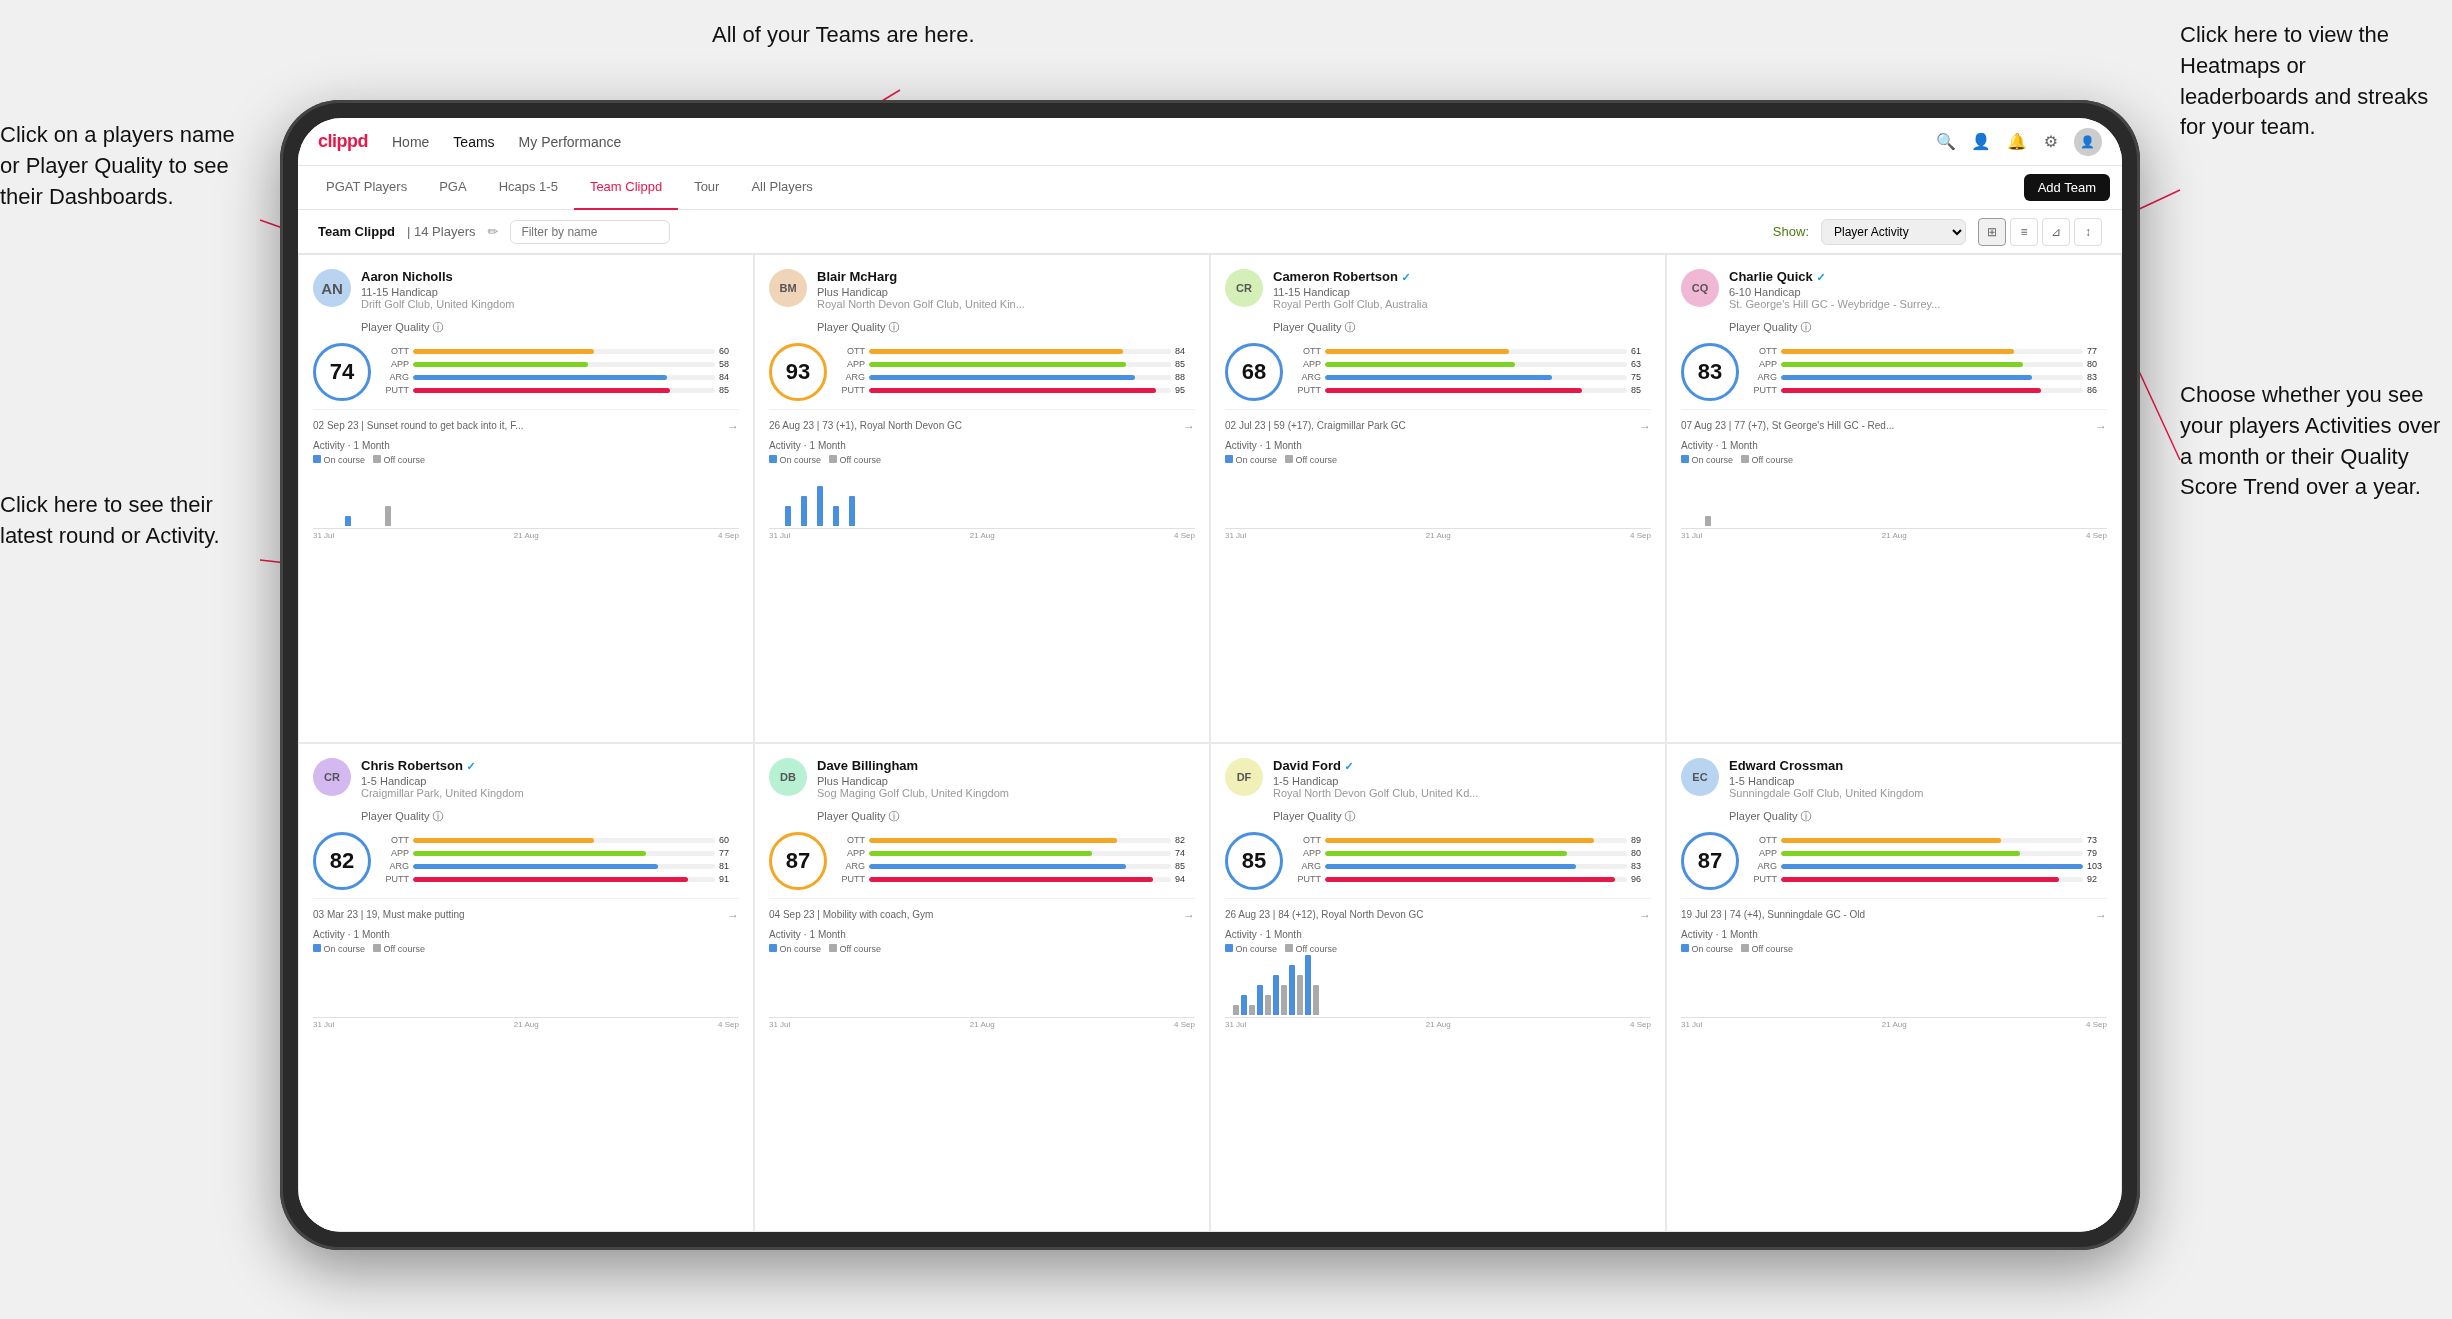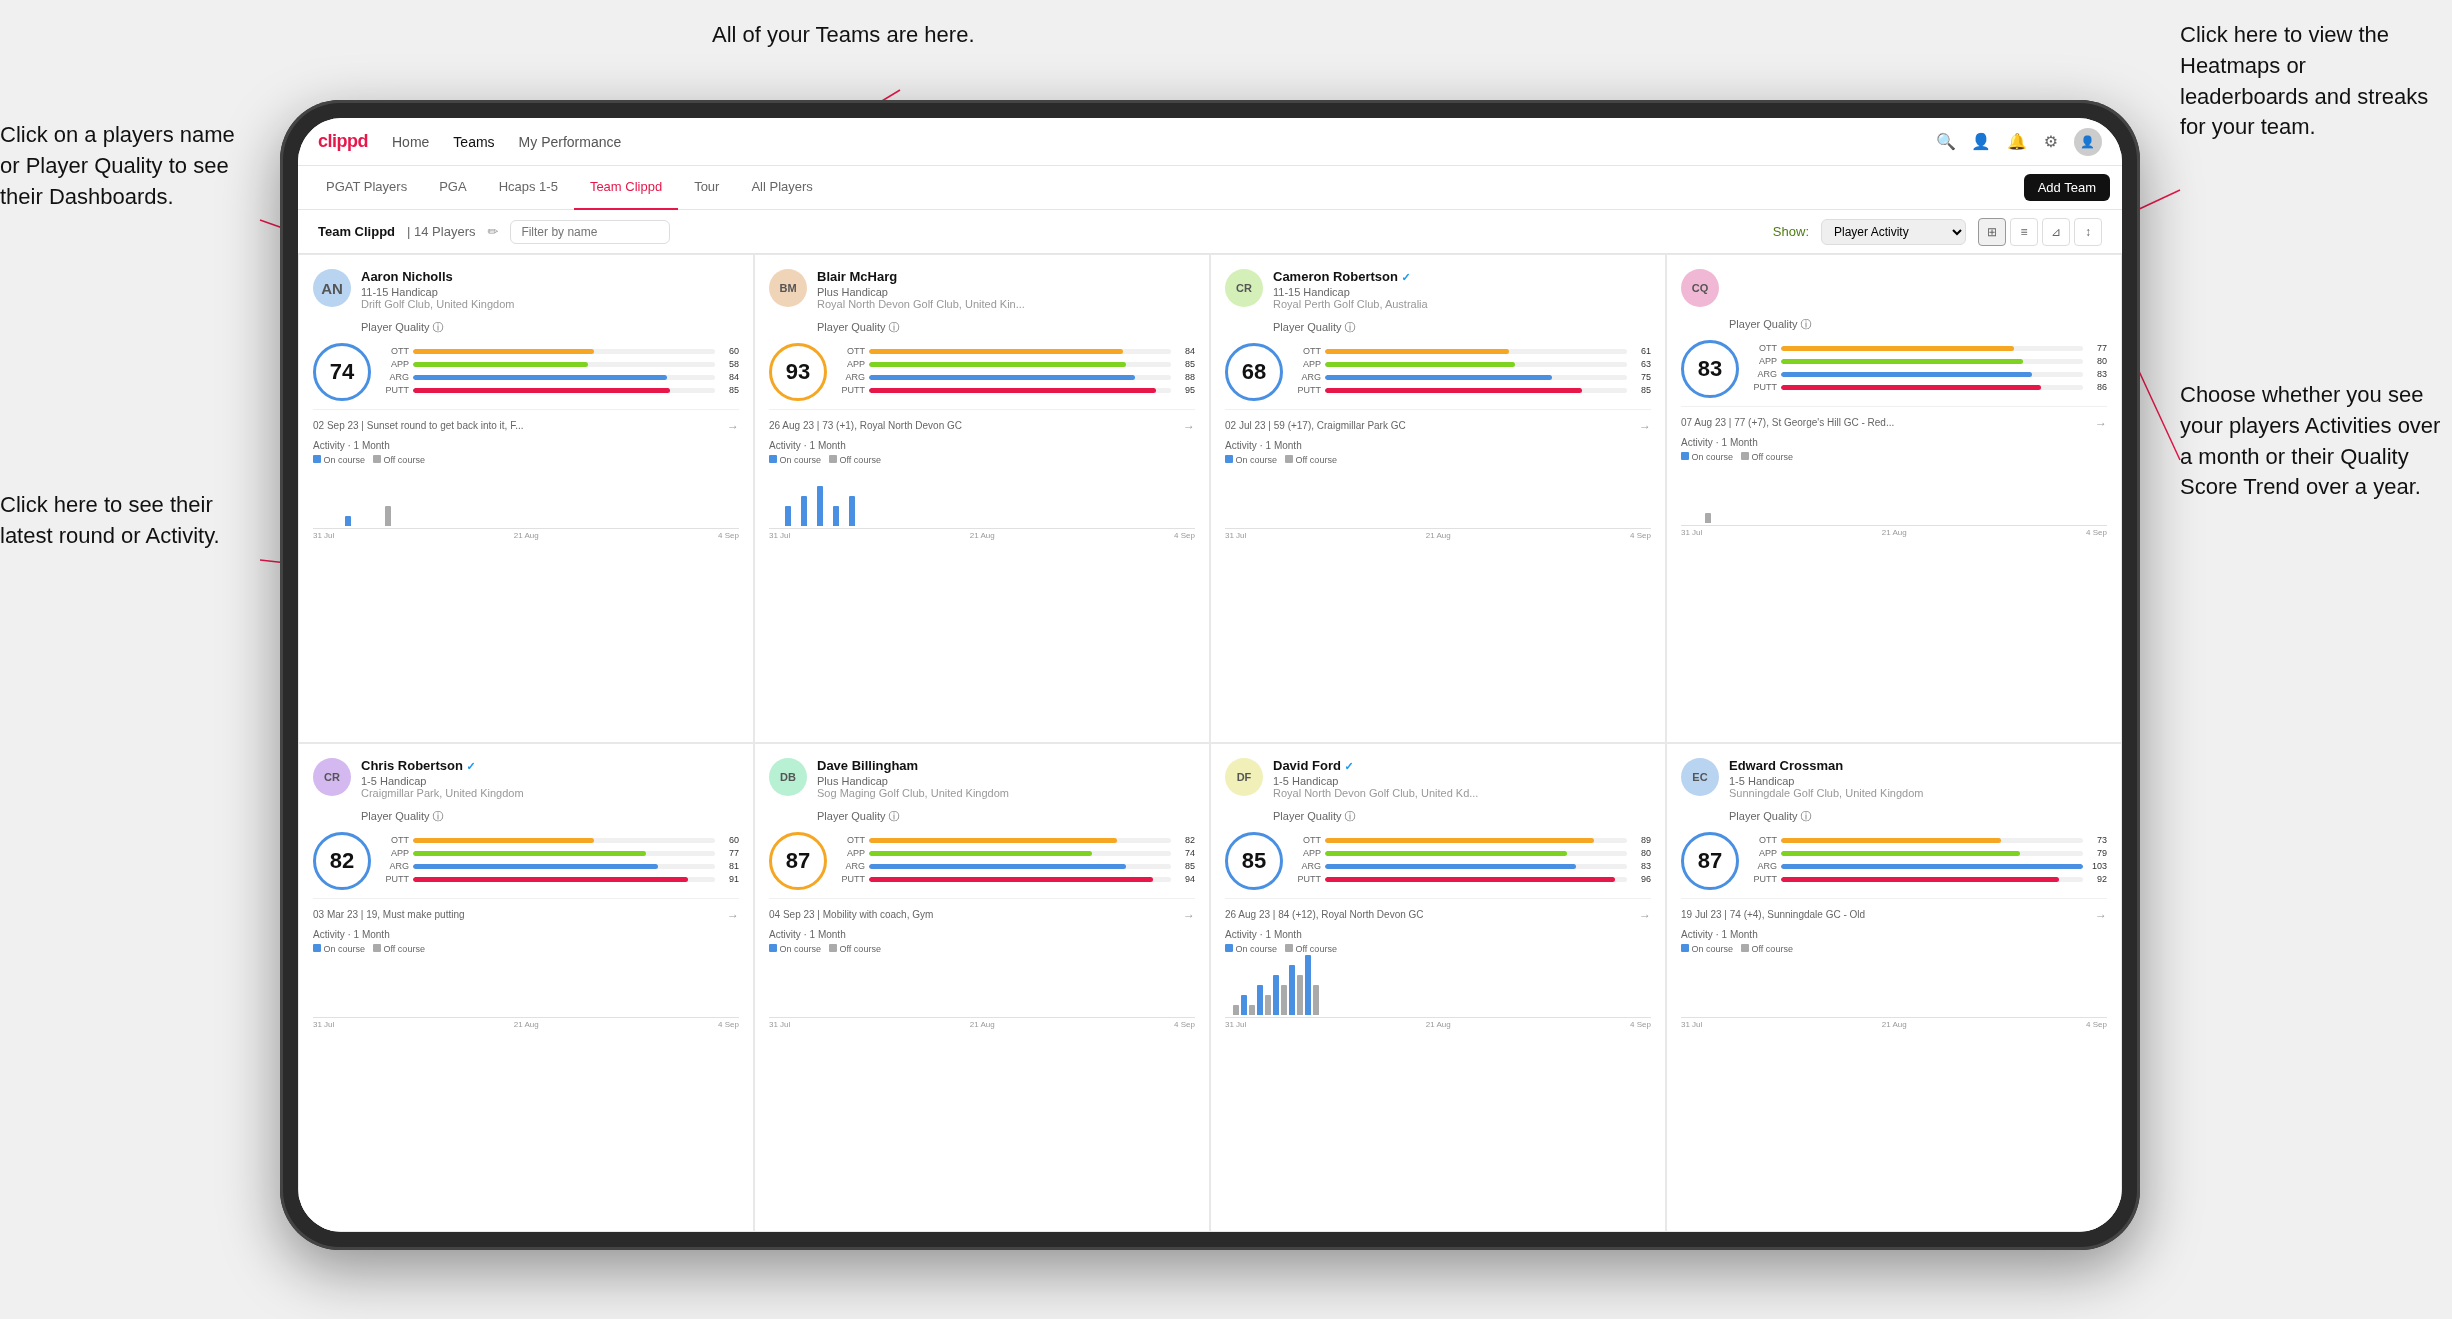--- a/index.html
+++ b/index.html
@@ -281,21 +281,20 @@
       overflow: hidden;
     }
     .bar-fill {
       height: 100%;
       border-radius: 3px;
     }
     .bar-value {
       font-size: 9px;
       color: #333;
       width: 20px;
-      text-align: right;
     }
 
     
     .last-round {
       margin-top: 8px;
       padding-top: 8px;
       border-top: 1px solid #f0f0f0;
       display: flex;
       align-items: center;
       justify-content: space-between;
@@ -700,20 +699,25 @@
               <span>21 Aug</span>
               <span>4 Sep</span>
       </div>
     </div>
   </div>
         <div class="player-card">
     <div class="player-header">
       <div class="player-avatar" style="background:#f0b8d4">
         <span style="font-size:11px;font-weight:600;color:#555">CQ</span>
       </div>
+      <div class="player-info">
+        <div class="player-name">Charlie Quick <span class="verified-icon">✓</span></div>
+        <div class="player-handicap">6-10 Handicap</div>
+        <div class="player-club">St. George's Hill GC - Weybridge - Surrey...</div>
+      </div>
     </div>
     <div class="quality-label">Player Quality ⓘ</div>
     <div class="quality-row">
       <div class="quality-circle" style="border-color:#4a90e2">83</div>
       <div class="quality-bars">
 
     <div class="bar-row">
       <span class="bar-label">OTT</span>
       <div class="bar-track">
         <div class="bar-fill" style="width:77%;background:#f5a623"></div>

